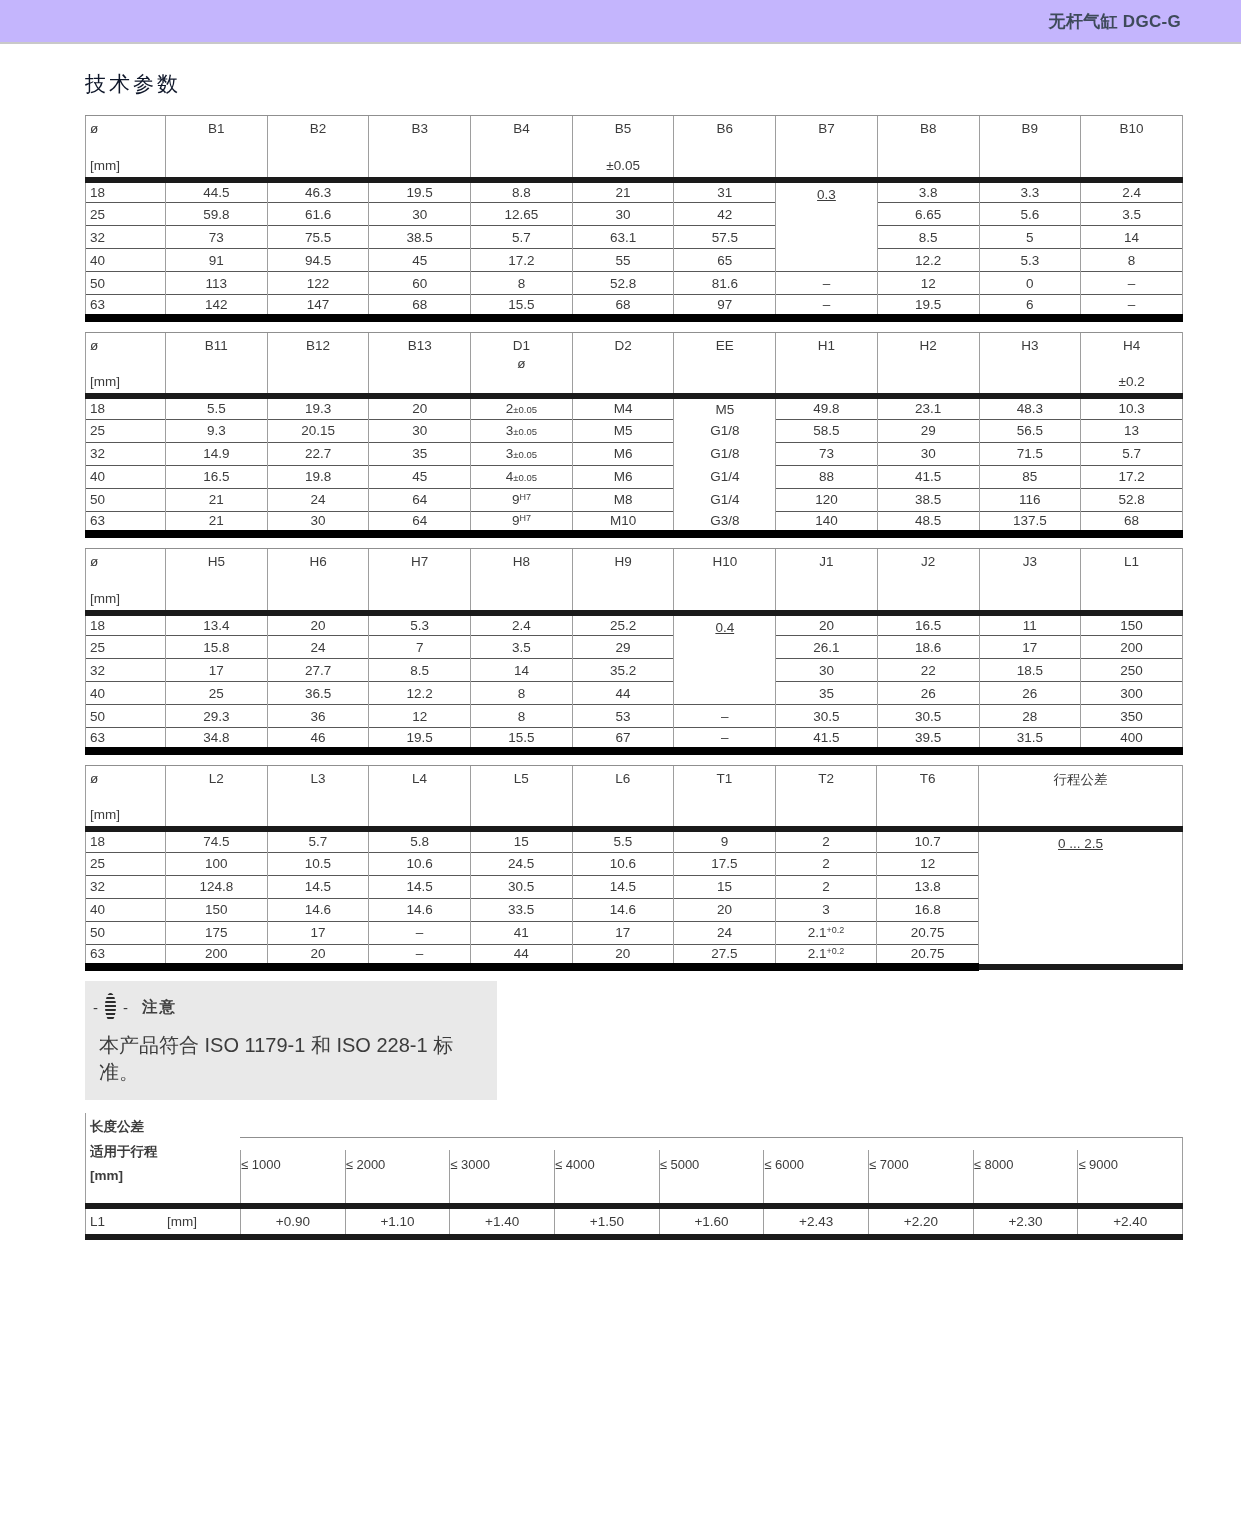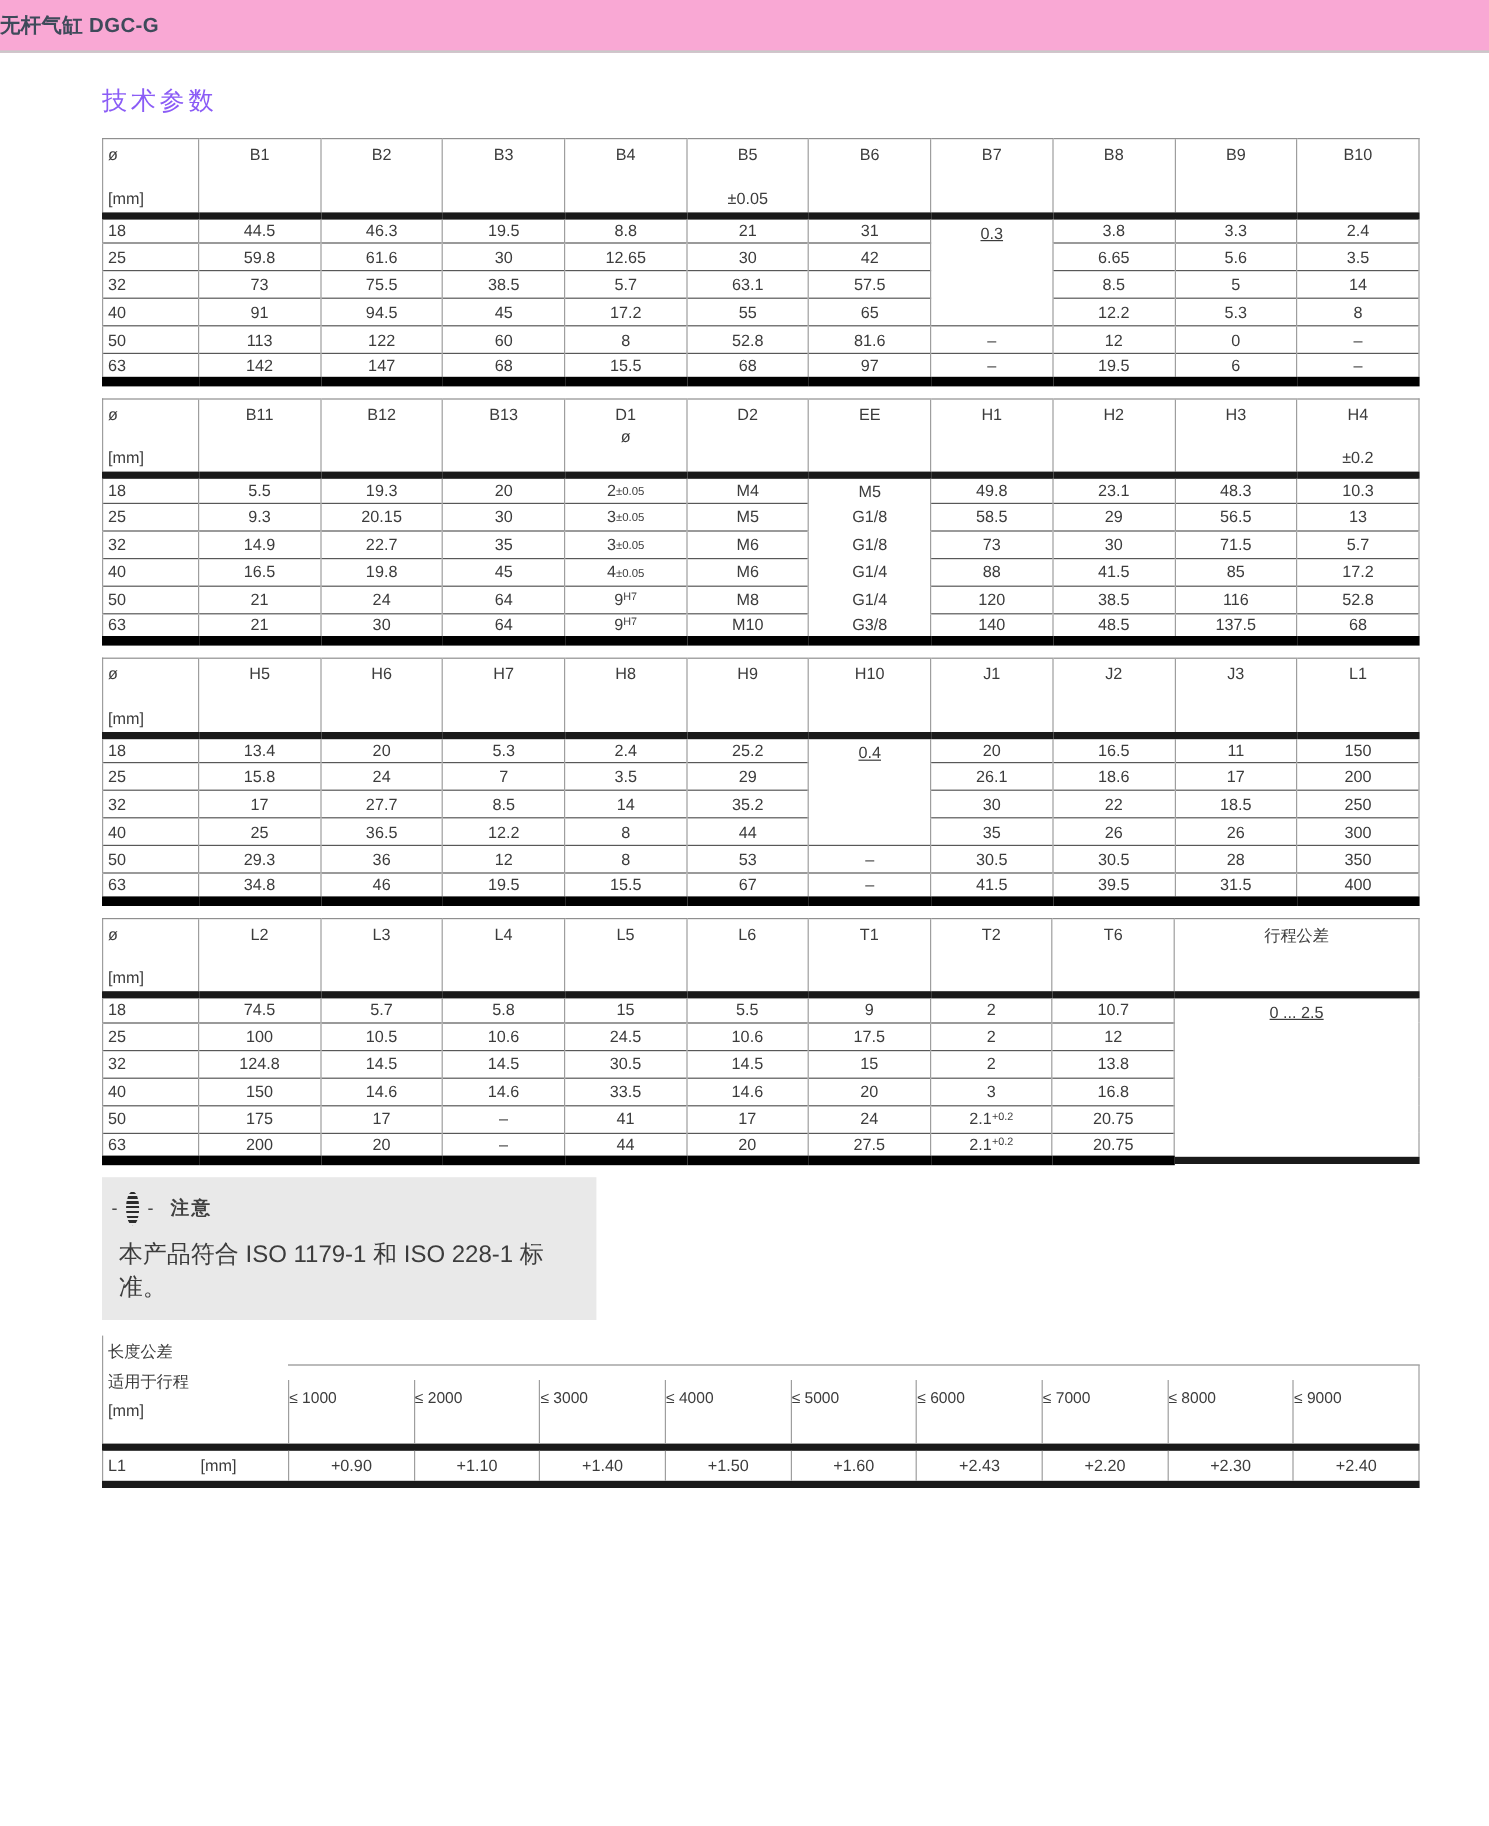--- a/index.html
+++ b/index.html
@@ -2,30 +2,30 @@
 <html><head>
 <meta charset="utf-8">
 <style>
   * { box-sizing: border-box; }
   html,body { margin:0; padding:0; }
   body {
     width:1241px; height:1522px; background:#ffffff;
     font-family:"Liberation Sans", sans-serif; color:#3c3c3c;
   }
   .topbar {
-    height:44px; background:#f9a8d4; border-bottom:2px solid #c9c9c9;
-    display:flex; align-items:center; 
-    padding-right:94px;
+    height:44px; background:#c4b5fd; border-bottom:2px solid #c9c9c9;
+    display:flex; align-items:center; justify-content:flex-end;
+    padding-right:60px;
   }
   .topbar .title {
     font-size:17px; font-weight:bold; color:#3e4a5a; letter-spacing:0.3px;
   }
   .content { margin:0 58px 0 85px; }
   h1.section-title {
-    font-size:21px; font-weight:normal; color:#8b5cf6;
+    font-size:21px; font-weight:normal; color:#0f172a;
     margin:26px 0 17px 0; letter-spacing:3px;
   }
 
   
   .tblwrap { margin-bottom:10px; }
   table.spec { width:100%; border-collapse:collapse; table-layout:fixed; }
   .spec col.c0 { width:80px; }
   .spec col.cwide { width:204px; }
   .spec th {
     border-top:1px solid #8f8f8f; border-bottom:6px solid #1a1a1a;
@@ -64,21 +64,21 @@
     background:repeating-linear-gradient(to bottom,
       #2c2c2c 0px, #2c2c2c 2px, #e9e9e9 2px, #e9e9e9 4px);
   }
   .note-title { margin-left:14px; font-weight:bold; font-size:15.5px; letter-spacing:2px; color:#404040; }
   .note-text { margin-top:11px; margin-left:6px; font-size:20px; color:#3c3c3c; }
 
   
   .lt { margin-top:13px; }
   .lt-head { display:flex; border-left:1px solid #9e9e9e; }
   .lt-c0 { width:154px; padding:5px 0 0 4px; font-size:13.5px; }
-  .lt-c0 div { margin-bottom:7px; }
+  .lt-c0 div { margin-bottom:7px;font-weight:bold; }
   .lt-cols {
     flex:1; display:flex; margin-top:24px; height:66px;
     border-top:1px solid #8f8f8f; border-right:1px solid #9e9e9e;
   }
   .lt-col { flex:1; border-left:1px solid #9e9e9e; padding:7px 0 0 0; font-size:13px;margin-top:12px; }
   .lt-bar { height:6px; background:#1a1a1a; }
   .lt-row {
     display:flex; height:25px; align-items:stretch; font-size:13.5px;
     border-left:1px solid #9e9e9e; border-right:1px solid #9e9e9e;
   }

